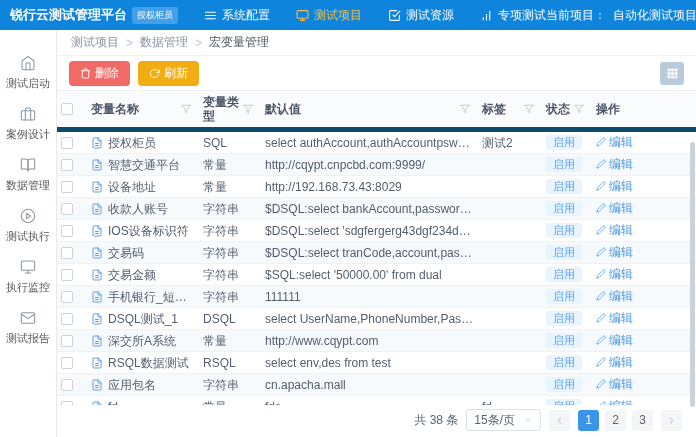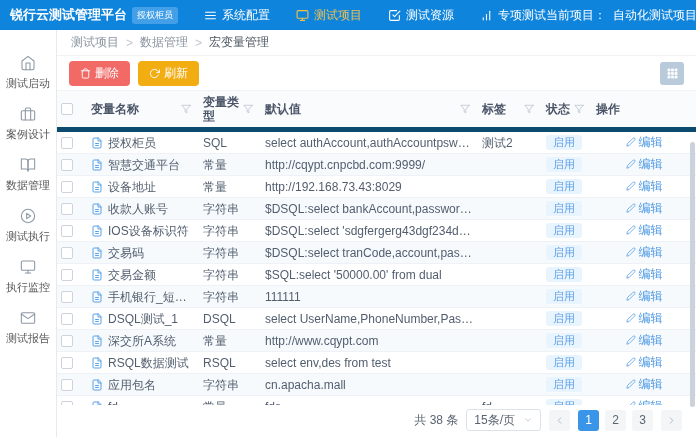--- a/index.html
+++ b/index.html
@@ -51,21 +51,21 @@
   .filter{color:#aab4c0;cursor:pointer;display:inline-flex;}
   .filter svg{width:10px;height:10px;stroke-width:1.5;}
   tbody td{padding:3px 4px;border-bottom:1px solid #eef1f6;color:#525e6e;white-space:nowrap;overflow:hidden;text-overflow:ellipsis;line-height:14px;}
   tbody tr:nth-child(even){background:#f7fafd;}
   .cb{width:12px;height:12px;border:1px solid #ccd3dd;border-radius:2px;background:#fff;display:inline-block;vertical-align:-2px;cursor:pointer;}
   .fic{color:#4a97e4;margin-right:5px;display:inline-flex;vertical-align:-2px;}
   .fic svg{width:12px;height:12px;stroke-width:1.8;}
   .pill{display:inline-block;background:#e8f4fe;color:#5f9fe8;border-radius:3px;padding:2px 7px;font-size:11px;line-height:11px;cursor:pointer;}
   .edit{color:#4a97e4;cursor:pointer;display:inline-flex;align-items:center;gap:3px;}
   .edit svg{width:10px;height:10px;stroke-width:1.8;}
-  .col-action{text-align:center;}
+  .col-action{}
   .scroll-thumb{position:absolute;right:1px;top:112px;width:5px;height:265px;background:#ccd2da;border-radius:3px;cursor:pointer;}
 
   
   .pagination{flex:none;margin-top:auto;display:flex;align-items:center;justify-content:flex-end;gap:8px;padding:4px 14px 6px;font-size:12px;color:#5a6470;}
   .psel{display:flex;align-items:center;gap:8px;border:1px solid #dde2e8;border-radius:3px;height:22px;padding:0 7px;cursor:pointer;background:#fff;}
   .psel .ic{color:#b8c0cc;}
   .psel .ic svg{width:10px;height:10px;}
   .pages{display:flex;gap:6px;align-items:center;}
   .pbtn{min-width:21px;height:21px;border-radius:3px;background:#f4f5f7;display:inline-flex;align-items:center;justify-content:center;cursor:pointer;color:#5a6470;padding:0 3px;}
   .pbtn .ic,.pbtn svg{color:#aeb6c2;width:11px;height:11px;}

